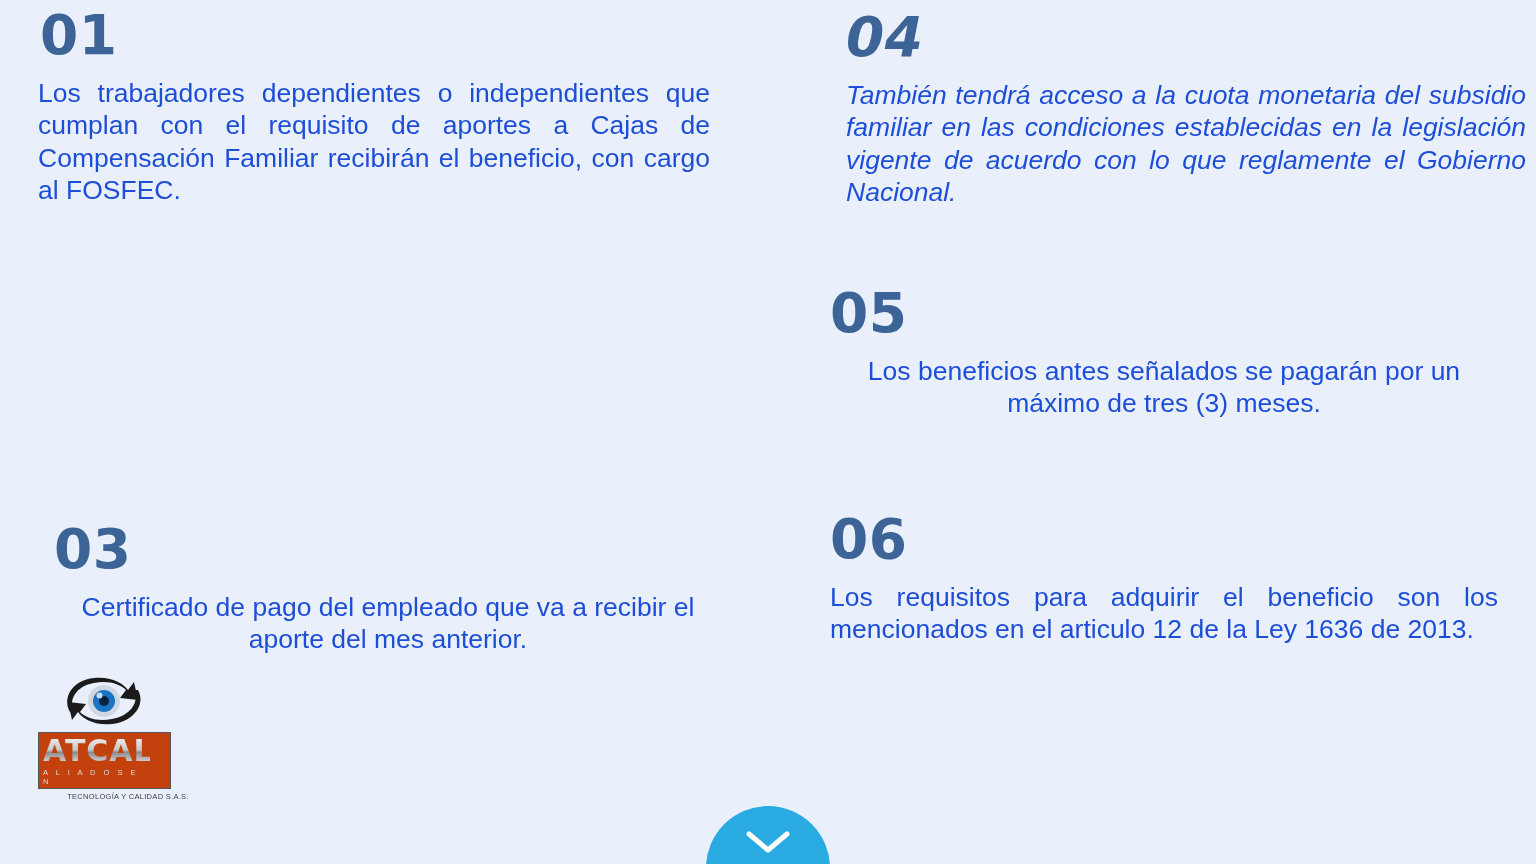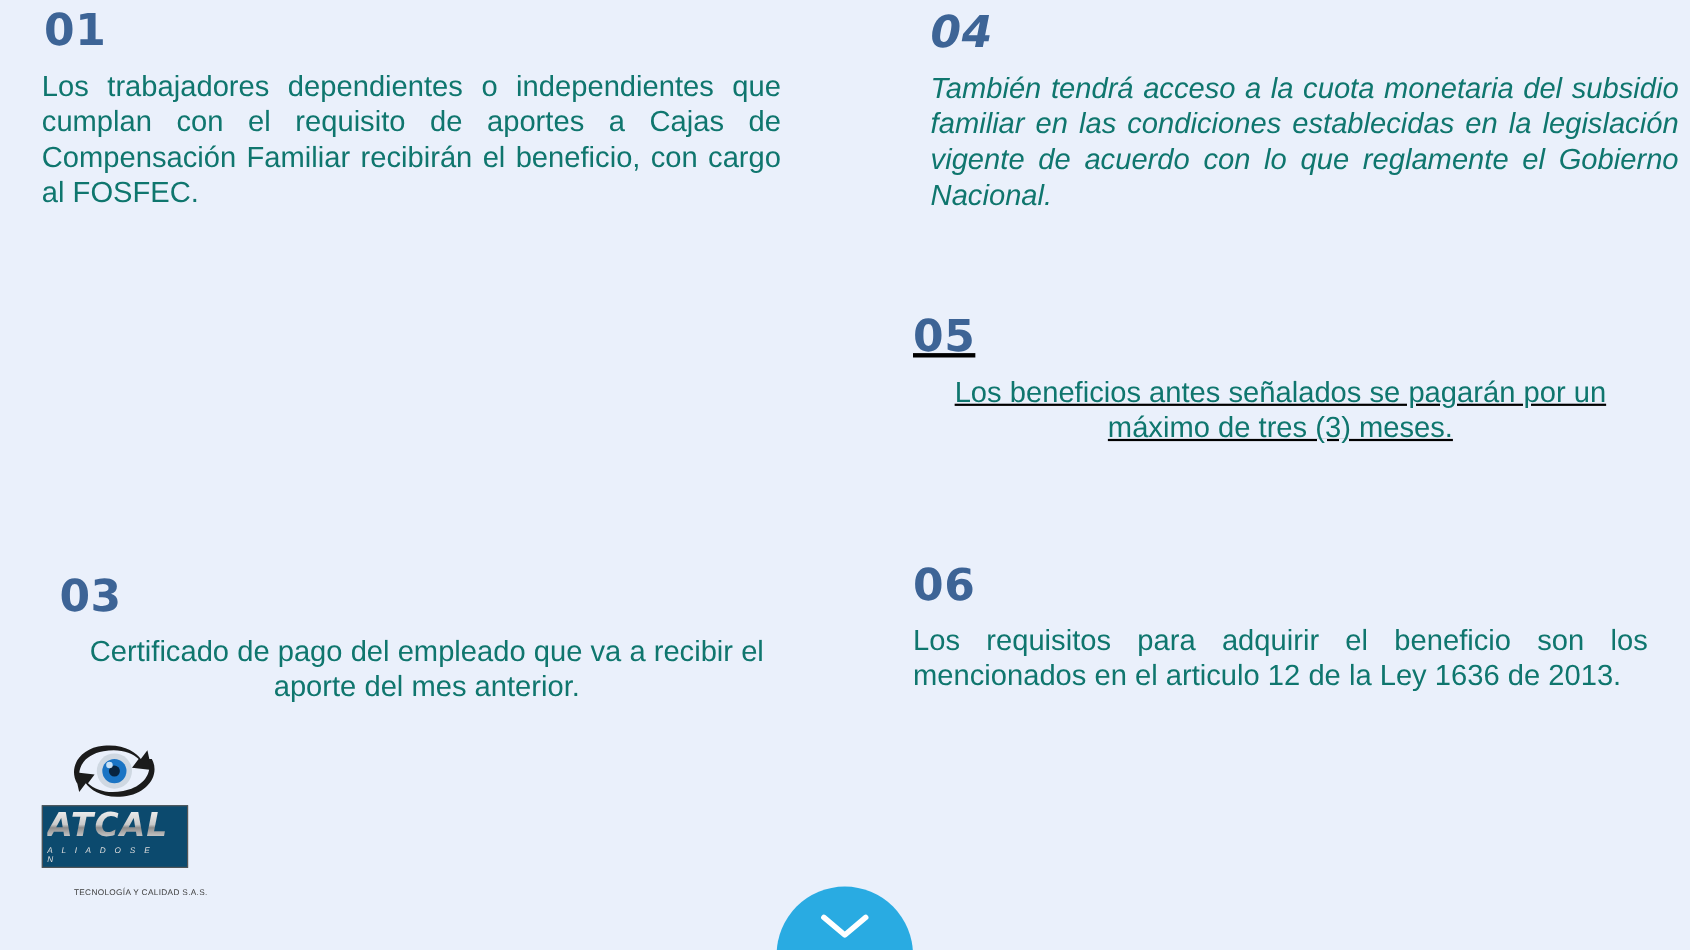--- a/index.html
+++ b/index.html
@@ -16,69 +16,68 @@
   }
   .col {
     position:absolute;
     top:0;
   }
   .col-left  { left:38px;  width:690px; }
   .col-right { left:830px; width:690px; }
 
   .item { position:absolute; }
   .num {
-    font-size:40px;
+    font-size:55px;
     font-weight:bold;
     color:#3d6496;
     letter-spacing:0.5px;
     line-height:1;
     font-family:"DejaVu Sans", sans-serif;
   }
   .body {
     margin-top:14px;
     font-size:26.5px;
     line-height:1.22;
-    color:#0f766e;
+    color:#1d4ed8;
     text-align:justify;
     text-justify:inter-word;
   }
   .body.nojust { text-align:center; }
 
   
   #i1 { top:8px;   left:0;   width:672px; }
   #i1 .num { margin-left:2px; }
   #i2 { top:284px; left:16px; width:668px; }
   #i3 { top:522px; left:16px; width:668px; }
 
   
   #i4 { top:10px;  left:16px; width:680px;font-style:italic; }
-  #i5 { top:286px; left:0;    width:668px;text-decoration:underline; }
+  #i5 { top:286px; left:0;    width:668px; }
   #i6 { top:512px; left:0;    width:668px; }
 
   
   .logo-wrap {
     position:absolute;
     left:38px; top:672px;
     width:180px;
   }
   .logo-eye {
     position:relative;
     width:88px; height:56px;
     margin-left:22px;
   }
   .logo-eye .swoosh {
     position:absolute; inset:0;
   }
   .logo-box {
     margin-top:4px;
     width:133px;
-    background:#0c4a6e;
+    background:#c2410c;
     border:1px solid #555;
     padding:3px 20px 2px 4px;
-    font-style:italic;
   }
   .logo-word {
     font-family:"DejaVu Sans", sans-serif;
     font-weight:bold;
     font-size:30px;
     letter-spacing:1px;
     line-height:1;
     background:linear-gradient(180deg,#f2f2f2 0%,#c9c9c9 45%,#8d8d8d 55%,#efefef 100%);
     -webkit-background-clip:text;
     background-clip:text;
@@ -89,21 +88,21 @@
     font-size:7.5px;
     letter-spacing:3px;
     color:#dcdcdc;
     margin-top:2px;
   }
   .logo-sub2 {
     font-size:7.5px;
     letter-spacing:0.3px;
     color:#3d3d3d;
     text-align:center;
-    margin-top:18px;
+    margin-top:3px;
   }
 
   
   .scroll-btn {
     position:absolute;
     left:706px; top:806px;
     width:124px; height:124px;
     border-radius:50%;
     background:#29abe2;
     display:flex;

